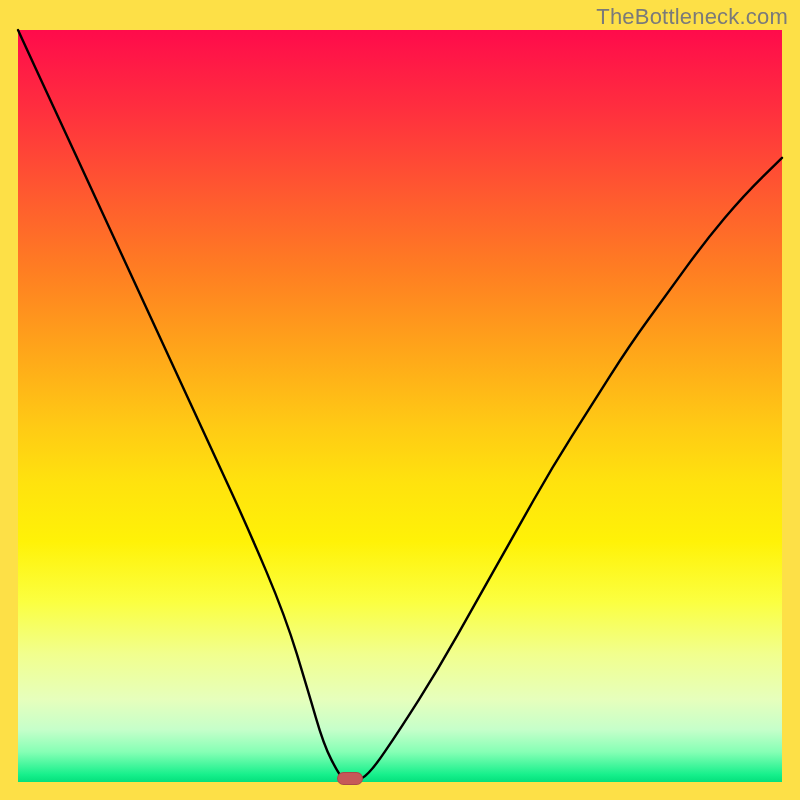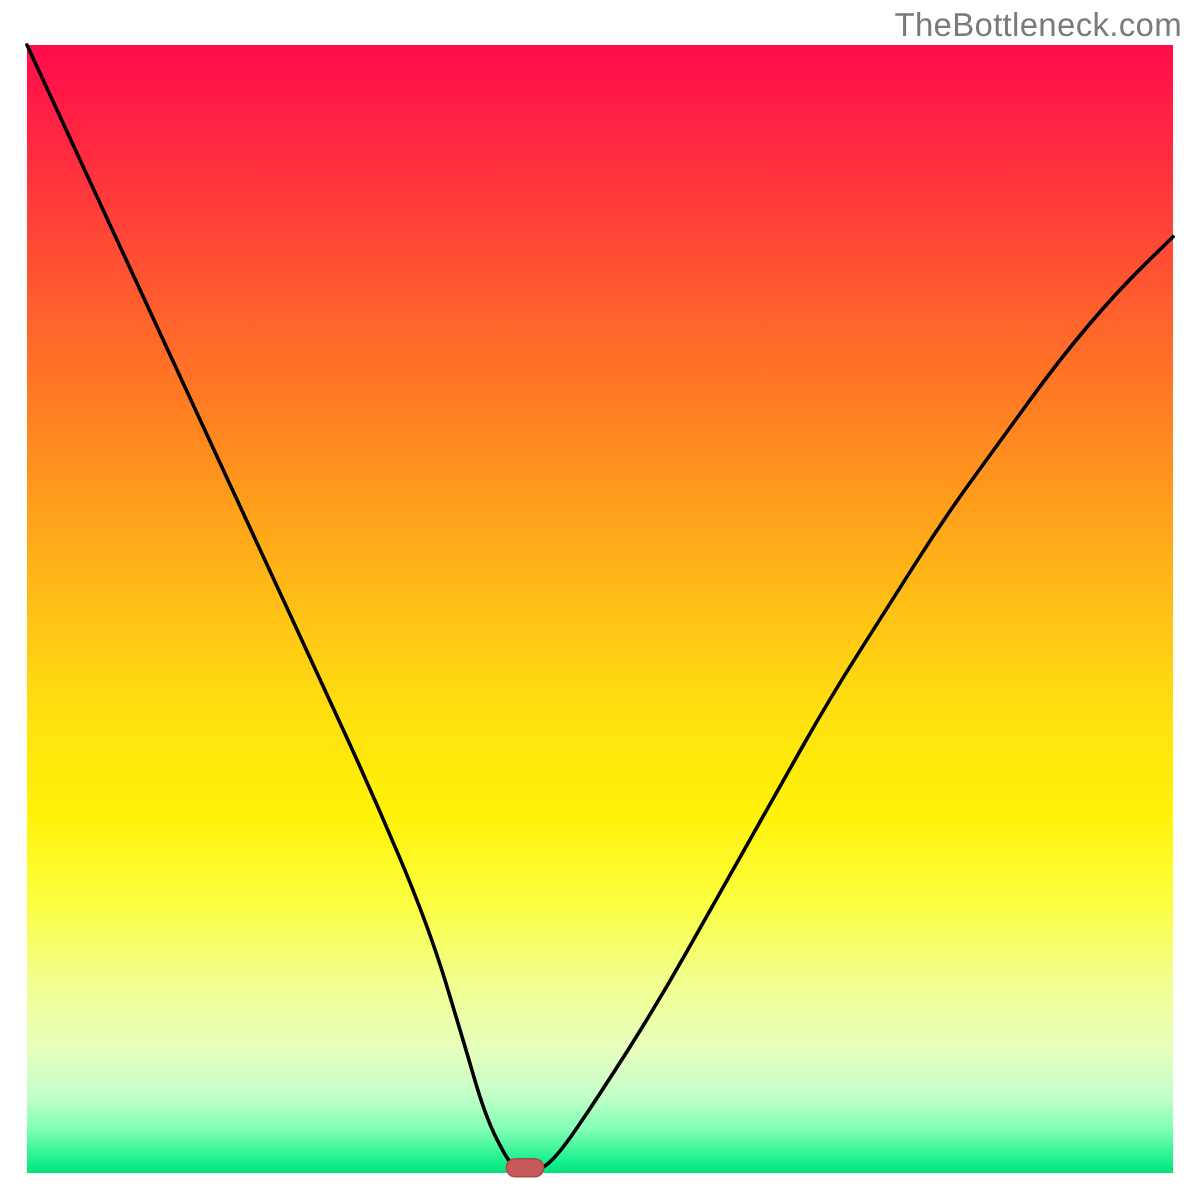--- a/index.html
+++ b/index.html
@@ -8,21 +8,21 @@
     width: 800px;
     height: 800px;
     overflow: hidden;
     background: #000;
     font-family: Arial, Helvetica, sans-serif;
   }
   .frame {
     position: relative;
     width: 800px;
     height: 800px;
-    background: #ffffff;
+    background: #fde047;
   }
   .watermark {
     position: absolute;
     top: 4px;
     right: 12px;
     color: #7a7a7a;
     font-size: 22px;
     font-weight: 500;
     letter-spacing: 0.2px;
     user-select: none;

